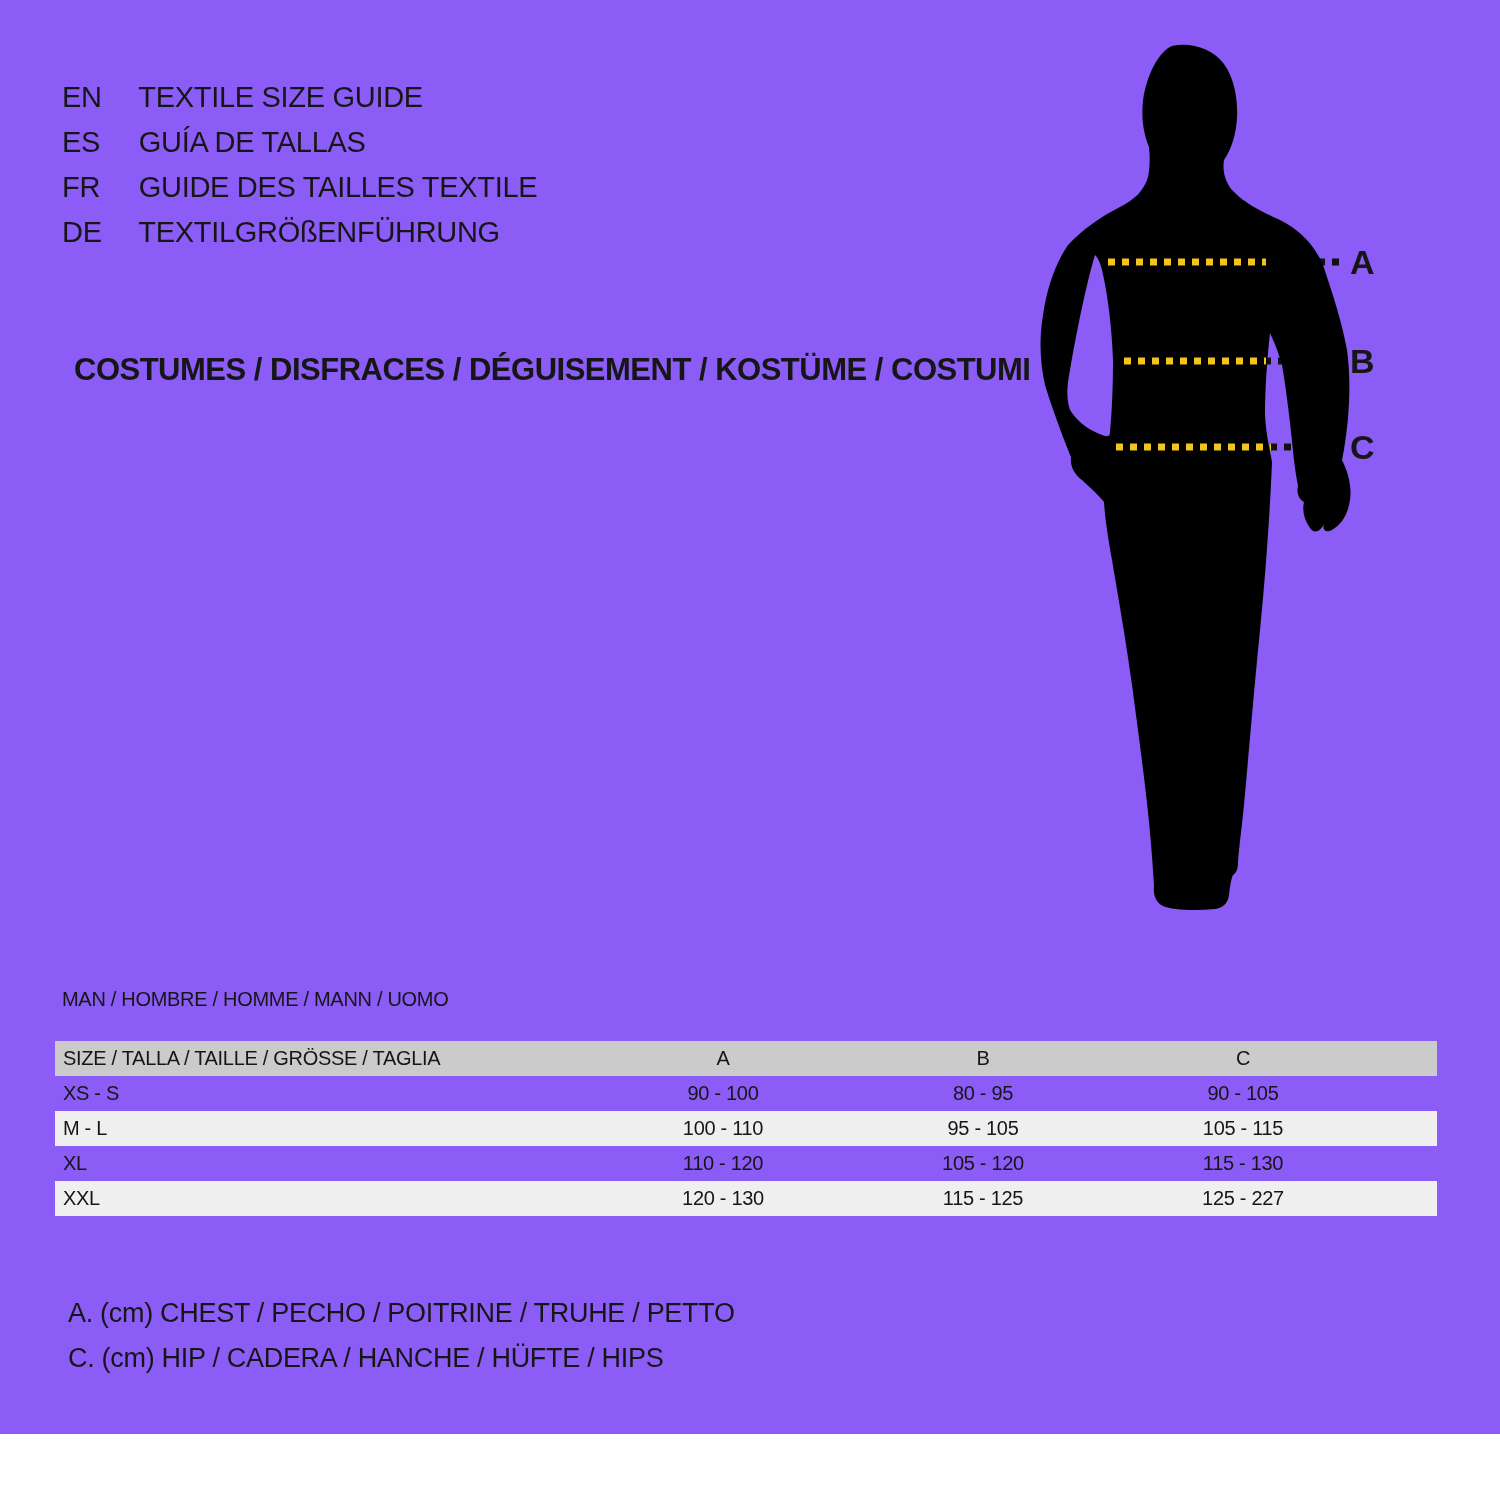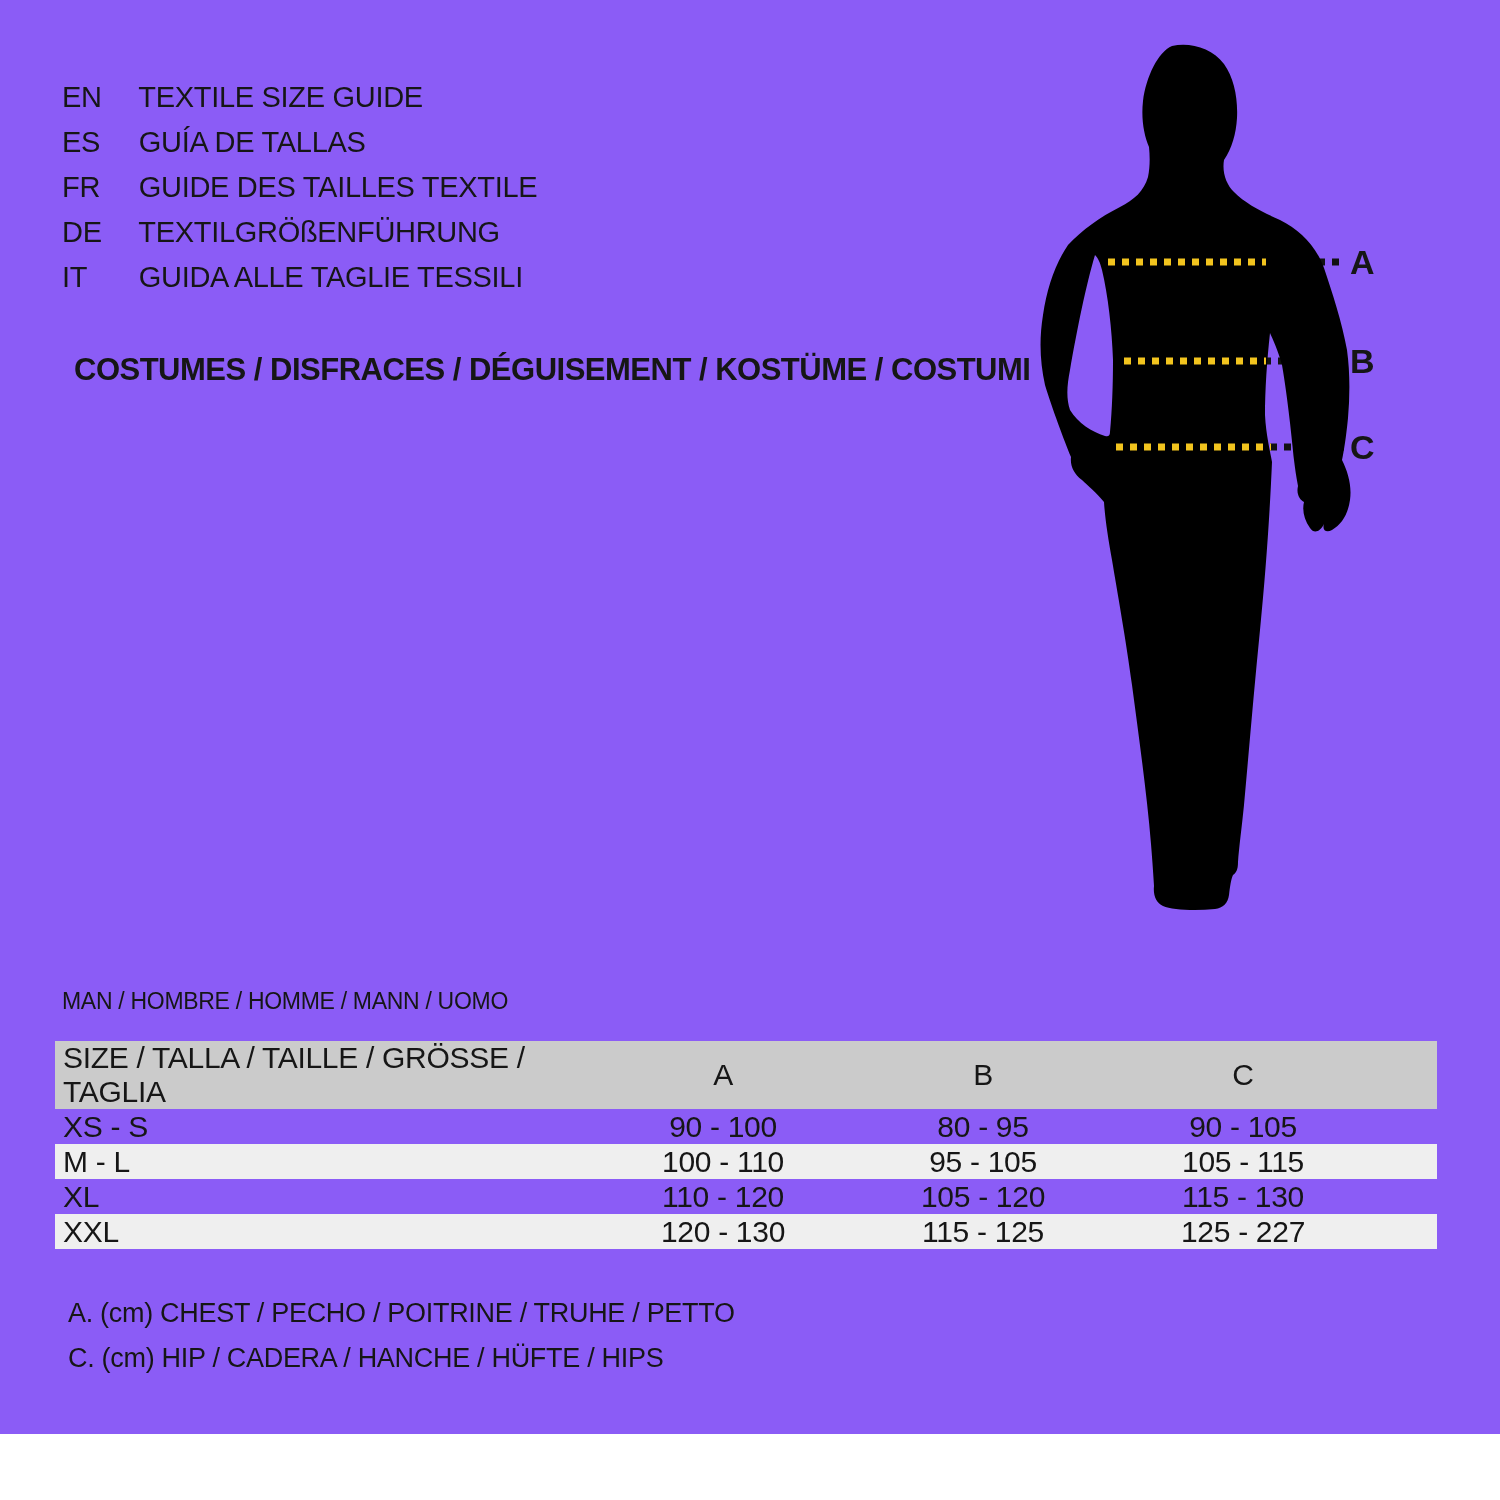--- a/index.html
+++ b/index.html
@@ -69,33 +69,33 @@
   }
   .marker-a { top: 204px; }
   .marker-b { top: 303px; }
   .marker-c { top: 389px; }
 
   
   .section-label {
     position: absolute;
     left: 62px;
     top: 988px;
-    font-size: 23px;
+    font-size: 20px;
     letter-spacing: -0.3px;
     white-space: nowrap;
   }
 
   
   .size-table {
     position: absolute;
     left: 55px;
     top: 1041px;
     width: 1382px;
     border-collapse: collapse;
-    font-size: 30px;
+    font-size: 20px;
     letter-spacing: -0.3px;
   }
   .size-table th, .size-table td {
     height: 35px;
     padding: 0;
     font-weight: normal;
     text-align: center;
     vertical-align: middle;
   }
   .size-table th:first-child, .size-table td:first-child {
@@ -130,24 +130,20 @@
       <span class="lang-code">ES</span>
       <span class="lang-title">GUÍA DE TALLAS</span>
     </div>
     <div class="lang-row">
       <span class="lang-code">FR</span>
       <span class="lang-title">GUIDE DES TAILLES TEXTILE</span>
     </div>
     <div class="lang-row">
       <span class="lang-code">DE</span>
       <span class="lang-title">TEXTILGRÖßENFÜHRUNG</span>
-    </div>
-    <div class="lang-row">
-      <span class="lang-code">IT</span>
-      <span class="lang-title">GUIDA ALLE TAGLIE TESSILI</span>
     </div>
   </div>
 
   <h1 class="category-heading">COSTUMES / DISFRACES / DÉGUISEMENT / KOSTÜME / COSTUMI</h1>
 
   <div class="figure">
     <svg width="360" height="910" viewBox="0 0 360 910" aria-hidden="true">
 
       <line x1="88" y1="222" x2="324" y2="222" stroke="#111111" stroke-width="7" stroke-dasharray="7 7"></line>
       <line x1="104" y1="321" x2="324" y2="321" stroke="#111111" stroke-width="7" stroke-dasharray="7 7"></line>

